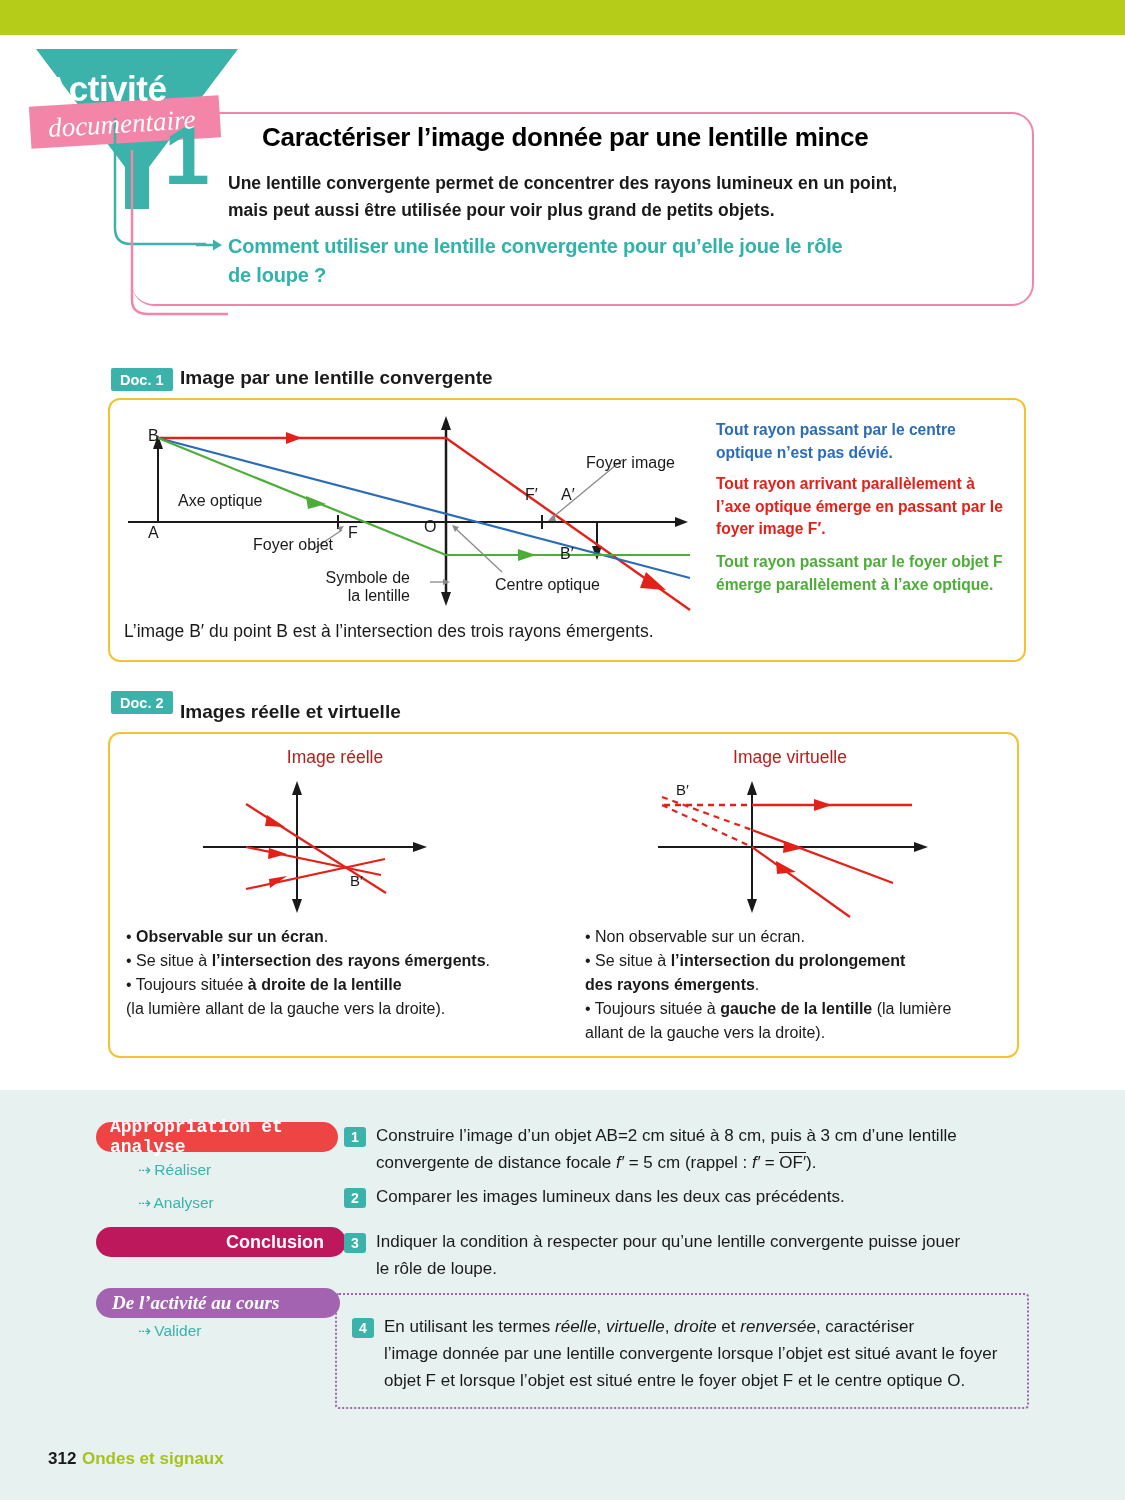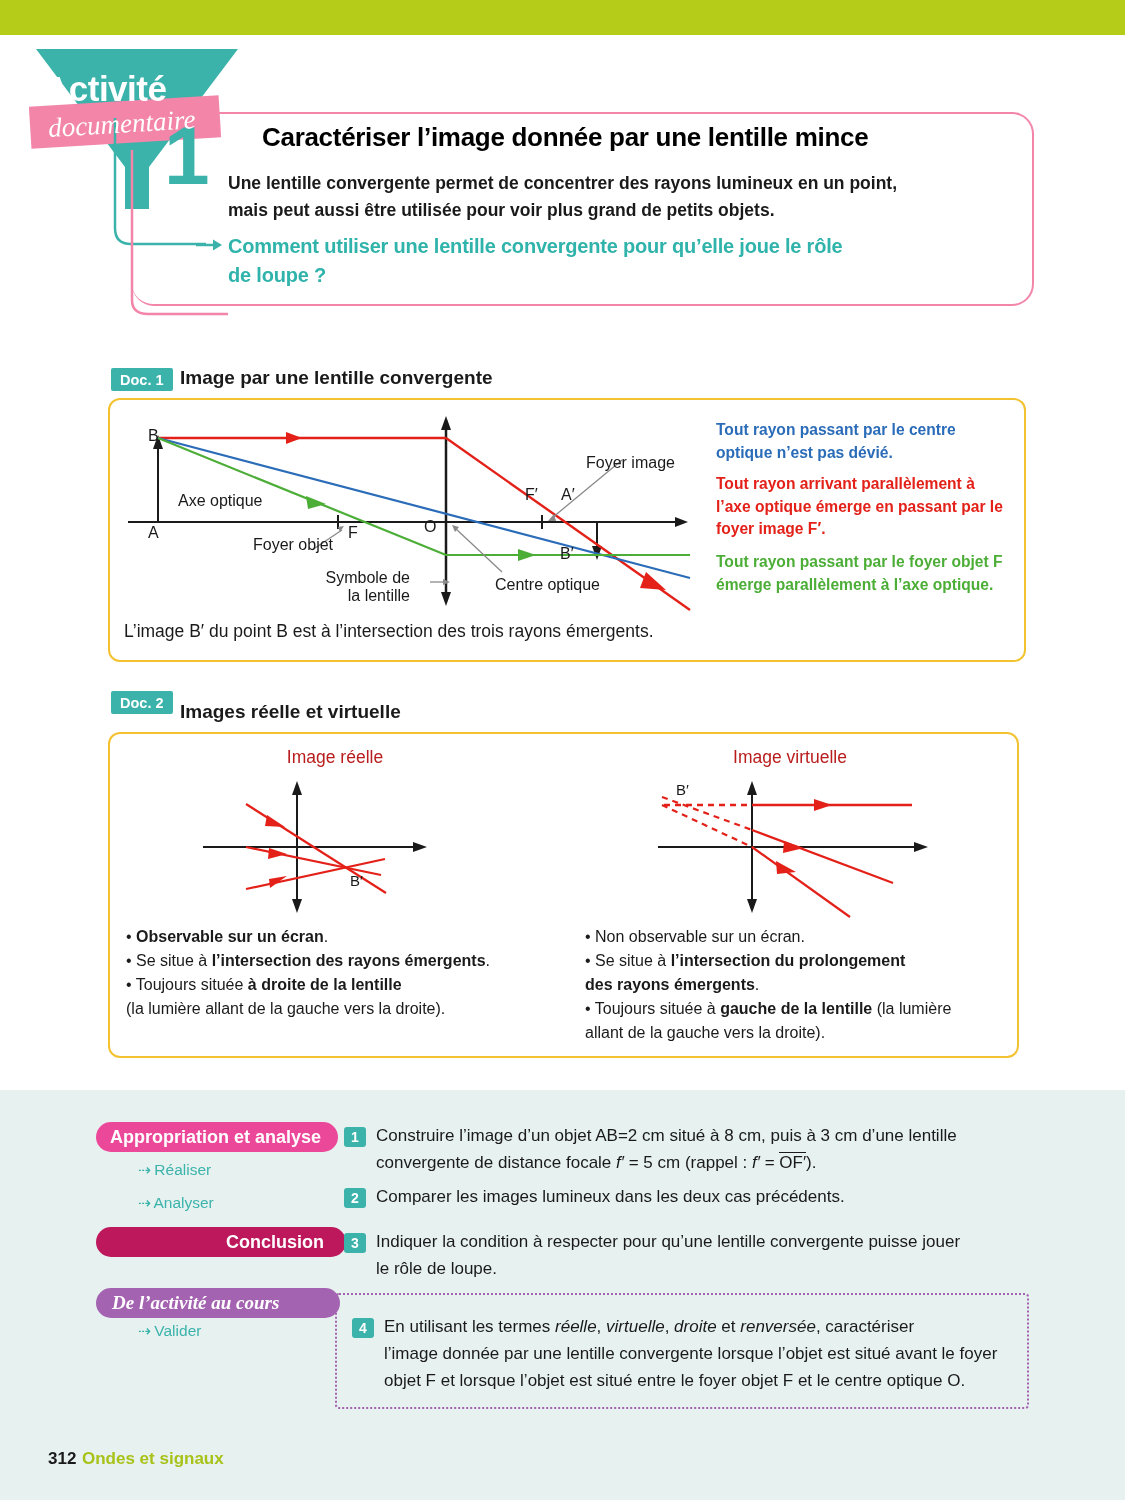--- a/index.html
+++ b/index.html
@@ -52,21 +52,21 @@
   .lg.blue{color:#2b6cb8;}
   .lg.red{color:#e32119;}
   .lg.green{color:#4cae37;}
 
   
   .d2title{position:absolute;font-size:17.5px;color:#b91c1c;text-align:center;}
   .d2txt{position:absolute;font-size:16px;line-height:24px;color:#1a1a1a;}
   .d2txt b{font-weight:bold;}
   .pill{position:absolute;height:30px;border-radius:15px;color:#fff;
         display:flex;align-items:center;font-size:18px;font-weight:bold;}
-  .pill.pink{background:#ec4899;justify-content:flex-start;padding-left:14px;}
+  .pill.pink{background:#ef4444;justify-content:flex-start;padding-left:14px;font-family:Liberation Mono, monospace;}
   .pill.teal{background:#be185d;justify-content:flex-end;padding-right:22px;}
   .pill.purple{background:#a463b0;justify-content:flex-start;padding-left:16px;
         font-style:italic;font-family:"Liberation Serif",serif;font-size:19px;}
   .subitem{position:absolute;font-size:15.5px;color:#3bb3ab;}
   .qnum{position:absolute;width:22px;height:20px;background:#3bb3ab;color:#fff;
         border-radius:3px;font-size:14px;font-weight:bold;
         display:flex;align-items:center;justify-content:center;}
   .qtxt{position:absolute;font-size:17px;line-height:27px;color:#1a1a1a;}
   .dotbox{position:absolute;left:335px;top:1293px;width:690px;height:112px;
           border:2.5px dotted #a463b0;border-radius:4px;}

